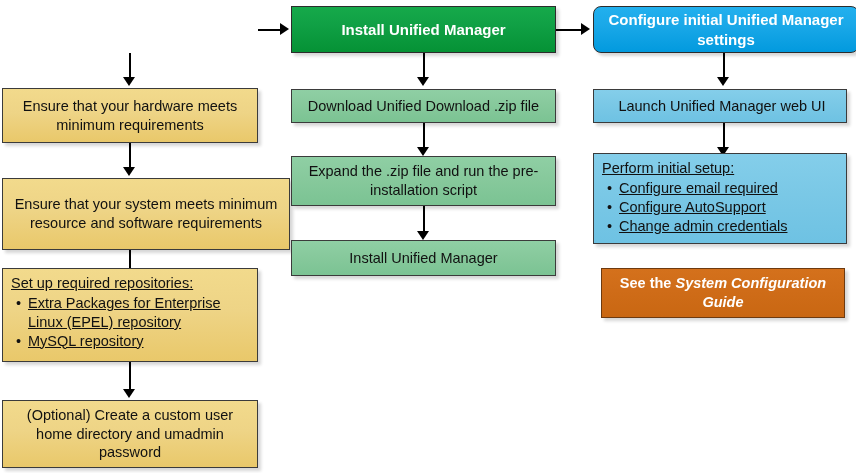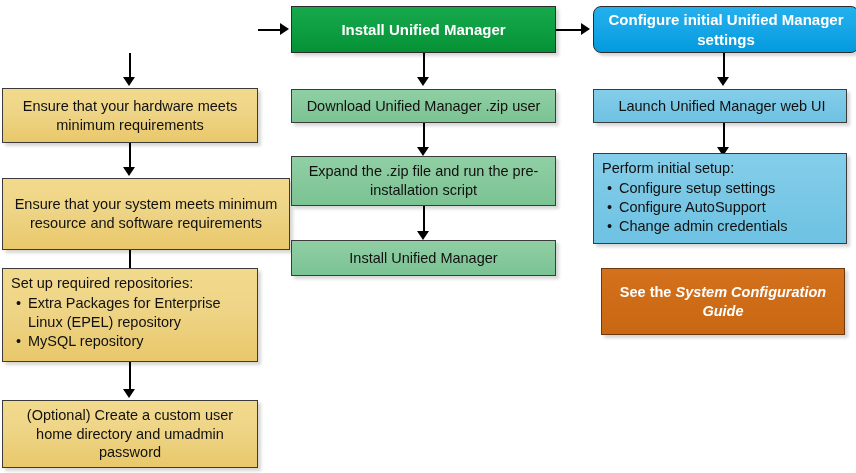--- a/index.html
+++ b/index.html
@@ -66,20 +66,21 @@
     color: #ffffff;
     font-weight: bold;
     border: 1px solid #6d3a10;
   }
 
   
   .node.listbox {
     display: block;
     text-align: left;
     padding: 5px 6px 5px 8px;
+    text-decoration: underline;
   }
   .list-title {
     display: block;
     font-size: 14.5px;
     line-height: 1.30;
     margin: 0 0 1px 0;
   }
   .list-items {
     margin: 0;
     padding: 0 0 0 17px;
@@ -171,21 +172,21 @@
   <div class="arrow-right" style="left:581px; top:23px;"></div>
 
   <div class="node header hdr-green" style="left:291px; top:6px; width:265px; height:47px;">
     <span>Install Unified Manager</span>
   </div>
 
   <div class="vline" style="left:423px; top:53px; height:26px;"></div>
   <div class="arrow-down" style="left:417px; top:77px;"></div>
 
   <div class="node body-green" style="left:291px; top:89px; width:265px; height:34px;">
-    <span>Download Unified Manager .zip user</span>
+    <span>Download Unified Download .zip file</span>
   </div>
 
   <div class="vline" style="left:423px; top:123px; height:26px;"></div>
   <div class="arrow-down" style="left:417px; top:147px;"></div>
 
   <div class="node body-green" style="left:291px; top:156px; width:265px; height:50px;">
     <span>Expand the .zip file and run the pre-installation script</span>
   </div>
 
   <div class="vline" style="left:423px; top:206px; height:27px;"></div>
@@ -205,23 +206,23 @@
   <div class="node body-blue" style="left:593px; top:89px; width:254px; height:34px;padding-left:12px;">
     <span>Launch Unified Manager web UI</span>
   </div>
 
   <div class="vline" style="left:723px; top:123px; height:26px;"></div>
   <div class="arrow-down" style="left:717px; top:147px;"></div>
 
   <div class="node listbox body-blue" style="left:593px; top:153px; width:254px; height:91px;">
     <span class="list-title">Perform initial setup:</span>
     <ul class="list-items">
-      <li>Configure setup settings</li>
+      <li>Configure email required</li>
       <li>Configure AutoSupport</li>
       <li>Change admin credentials</li>
     </ul>
   </div>
 
-  <div class="node body-orange" style="left:601px; top:268px; width:244px; height:67px;">
+  <div class="node body-orange" style="left:601px; top:268px; width:244px; height:50px;">
     <span><span>See the </span><span class="ital">System Configuration Guide</span></span>
   </div>
 
 </div>
 
 </body></html>

